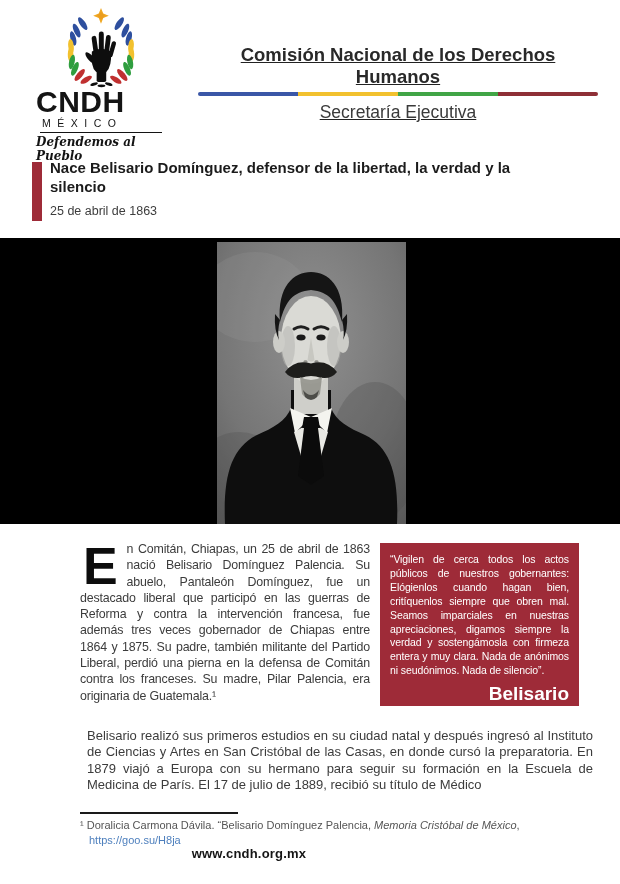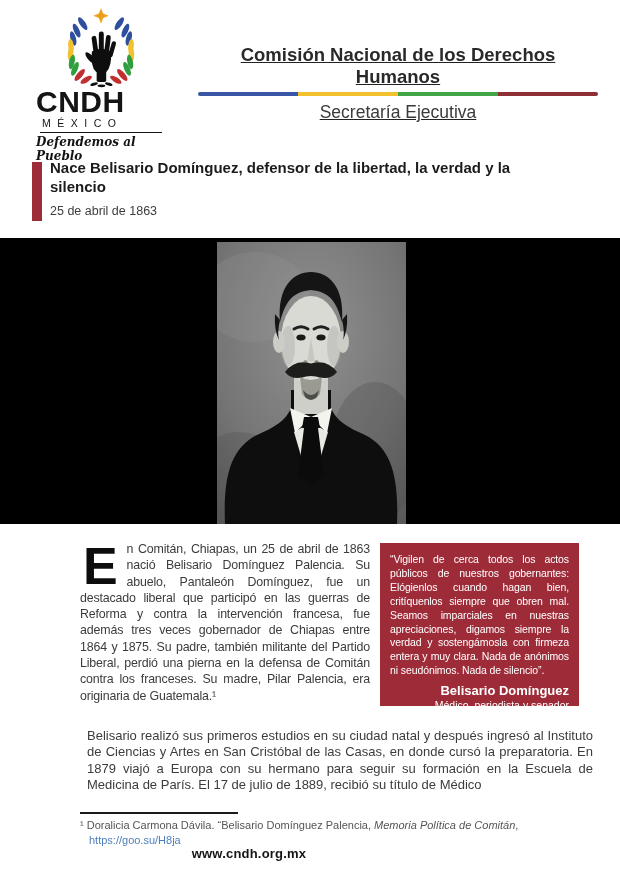--- a/index.html
+++ b/index.html
@@ -31,21 +31,21 @@
   .portrait{position:absolute;left:217px;top:4px;width:189px;height:282px;}
 
   
   .p1{position:absolute;left:80px;top:541px;width:290px;margin:0;
       font-size:12.4px;letter-spacing:-.15px;line-height:16.3px;text-align:justify;color:#3c3c3c;}
   .dropcap{float:left;font-size:52px;line-height:42px;font-weight:bold;color:#0d0d0d;margin:4px 9px 0 3px;}
 
   .quote-box{position:absolute;left:380px;top:543px;width:199px;height:163px;box-sizing:border-box;
              background:#9E2B38;color:#fff;padding:10px 10px 4px;}
   .quote-text{font-size:10.5px;line-height:13.9px;text-align:justify;margin:0;letter-spacing:-.1px;}
-  .q-author{font-size:13px;font-weight:bold;text-align:right;margin-top:5px;}
+  .q-author{font-size:19px;font-weight:bold;text-align:right;margin-top:5px;}
   .q-role{font-size:10.5px;text-align:right;margin-top:1px;}
 
   .p2{position:absolute;left:80px;top:721px;width:506px;margin:7px;
       font-size:13px;line-height:16.4px;text-align:justify;color:#3c3c3c;}
 
   
   .footnote-rule{position:absolute;left:80px;top:812px;width:158px;border-top:2px solid #1a1a1a;}
   .footnote{position:absolute;left:80px;top:818px;width:475px;font-size:11px;line-height:14.5px;color:#555;}
   .footnote .fn-link{padding-left:9px;}
   .footnote a{color:#4D7FBD;text-decoration:none;}
@@ -199,21 +199,21 @@
   <aside class="quote-box" style="background: rgb(158, 43, 56);">
     <p class="quote-text">“Vigilen de cerca todos los actos públicos de nuestros gobernantes: Elógienlos cuando hagan bien, critíquenlos siempre que obren mal. Seamos imparciales en nuestras apreciaciones, digamos siempre la verdad y sostengámosla con firmeza entera y muy clara. Nada de anónimos ni seudónimos. Nada de silencio”.</p>
     <div class="q-author">Belisario Domínguez</div>
     <div class="q-role">Médico, periodista y senador comiteco</div>
   </aside>
 
   <p class="p2">Belisario realizó sus primeros estudios en su ciudad natal y después ingresó al Instituto de Ciencias y Artes en San Cristóbal de las Casas, en donde cursó la preparatoria. En 1879 viajó a Europa con su hermano para seguir su formación en la Escuela de Medicina de París. El 17 de julio de 1889, recibió su título de Médico</p>
 
   <div class="footnote-rule"></div>
   <div class="footnote">
-    <span>¹ Doralicia Carmona Dávila. “Belisario Domínguez Palencia, </span><i>Memoria Política de Comitán</i><span>,</span>
+    <span>¹ Doralicia Carmona Dávila. “Belisario Domínguez Palencia, </span><i>Memoria Cristóbal de México</i><span>,</span>
     <div class="fn-link">
       <a href="#" style="color: rgb(77, 127, 189);">https://goo.su/H8ja</a>
     </div>
   </div>
 
   <div class="site">www.cndh.org.mx</div>
 
 </div>
 
 </body></html>

